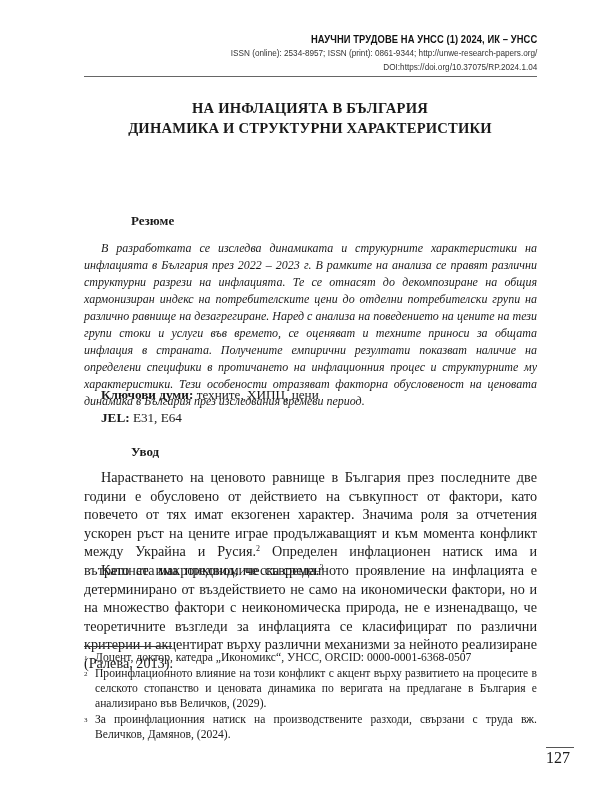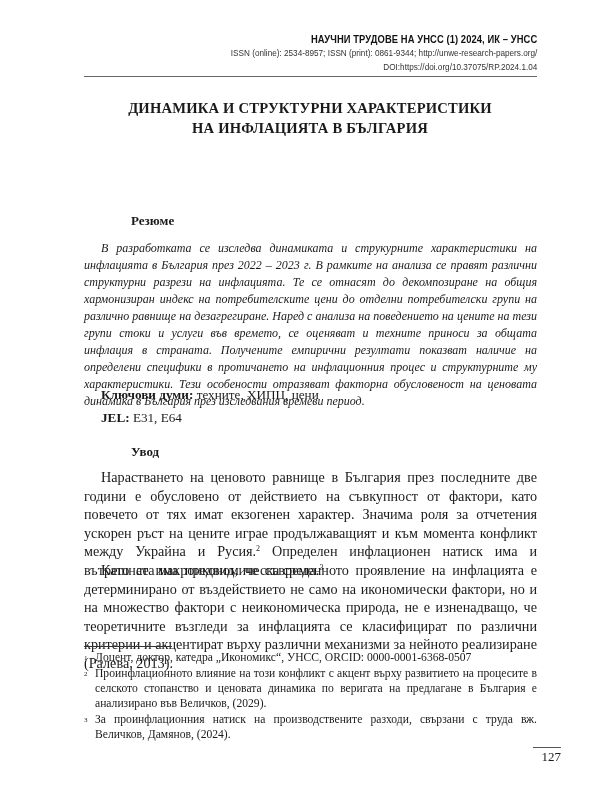--- a/index.html
+++ b/index.html
@@ -139,42 +139,42 @@
       margin: 0 0 0.5px 0;
     }
     .fn sup {
       position: absolute;
       left: 0;
       top: 1px;
       font-size: 7px;
     }
     .page-number {
       position: absolute;
-      left: 533px;
+      left: 546px;
       top: 747px;
       width: 28px;
-      text-align: right;
-      font-size: 13px;
+      text-align: left;
+      font-size: 16px;
       border-top: 1px solid #555;
       padding-top: 1px;
     }
   </style>
 </head>
 <body>
 
 <div class="header">
   <div class="header-journal">НАУЧНИ ТРУДОВЕ НА УНСС (1) 2024, ИК – УНСС</div>
   <div class="header-issn">ISSN (online): 2534-8957; ISSN (print): 0861-9344; http://unwe-research-papers.org/</div>
   <div class="header-doi">DOI:https://doi.org/10.37075/RP.2024.1.04</div>
 </div>
 <div class="header-rule"></div>
 
 <div class="title">
+  <div>НА ИНФЛАЦИЯТА В БЪЛГАРИЯ</div>
   <div>ДИНАМИКА И СТРУКТУРНИ ХАРАКТЕРИСТИКИ</div>
-  <div>НА ИНФЛАЦИЯТА В БЪЛГАРИЯ</div>
 </div>
 
 <div class="author">
 </div>
 
 <div class="section-heading" style="top:213px;">Резюме</div>
 
 <p class="abstract">В разработката се изследва динамиката и струкурните характеристики на инфлацията в България през 2022 – 2023 г. В рамките на анализа се правят различни структурни разрези на инфлацията. Те се отнасят до декомпозиране на общия хармонизиран индекс на потребителските цени до отделни потребителски групи на различно равнище на дезагрегиране. Наред с анализа на поведението на цените на тези групи стоки и услуги във времето, се оценяват и техните приноси за общата инфлация в страната. Получените емпирични резултати показват наличие на определени специфики в протичането на инфлационния процес и структурните му характеристики. Тези особености отразяват факторна обусловеност на ценовата динамика в България през изследвания времеви период.</p>
 
 <div class="kw" style="top:387px;"><b>Ключови думи:</b><span> техните, ХИПЦ, цени</span></div>

